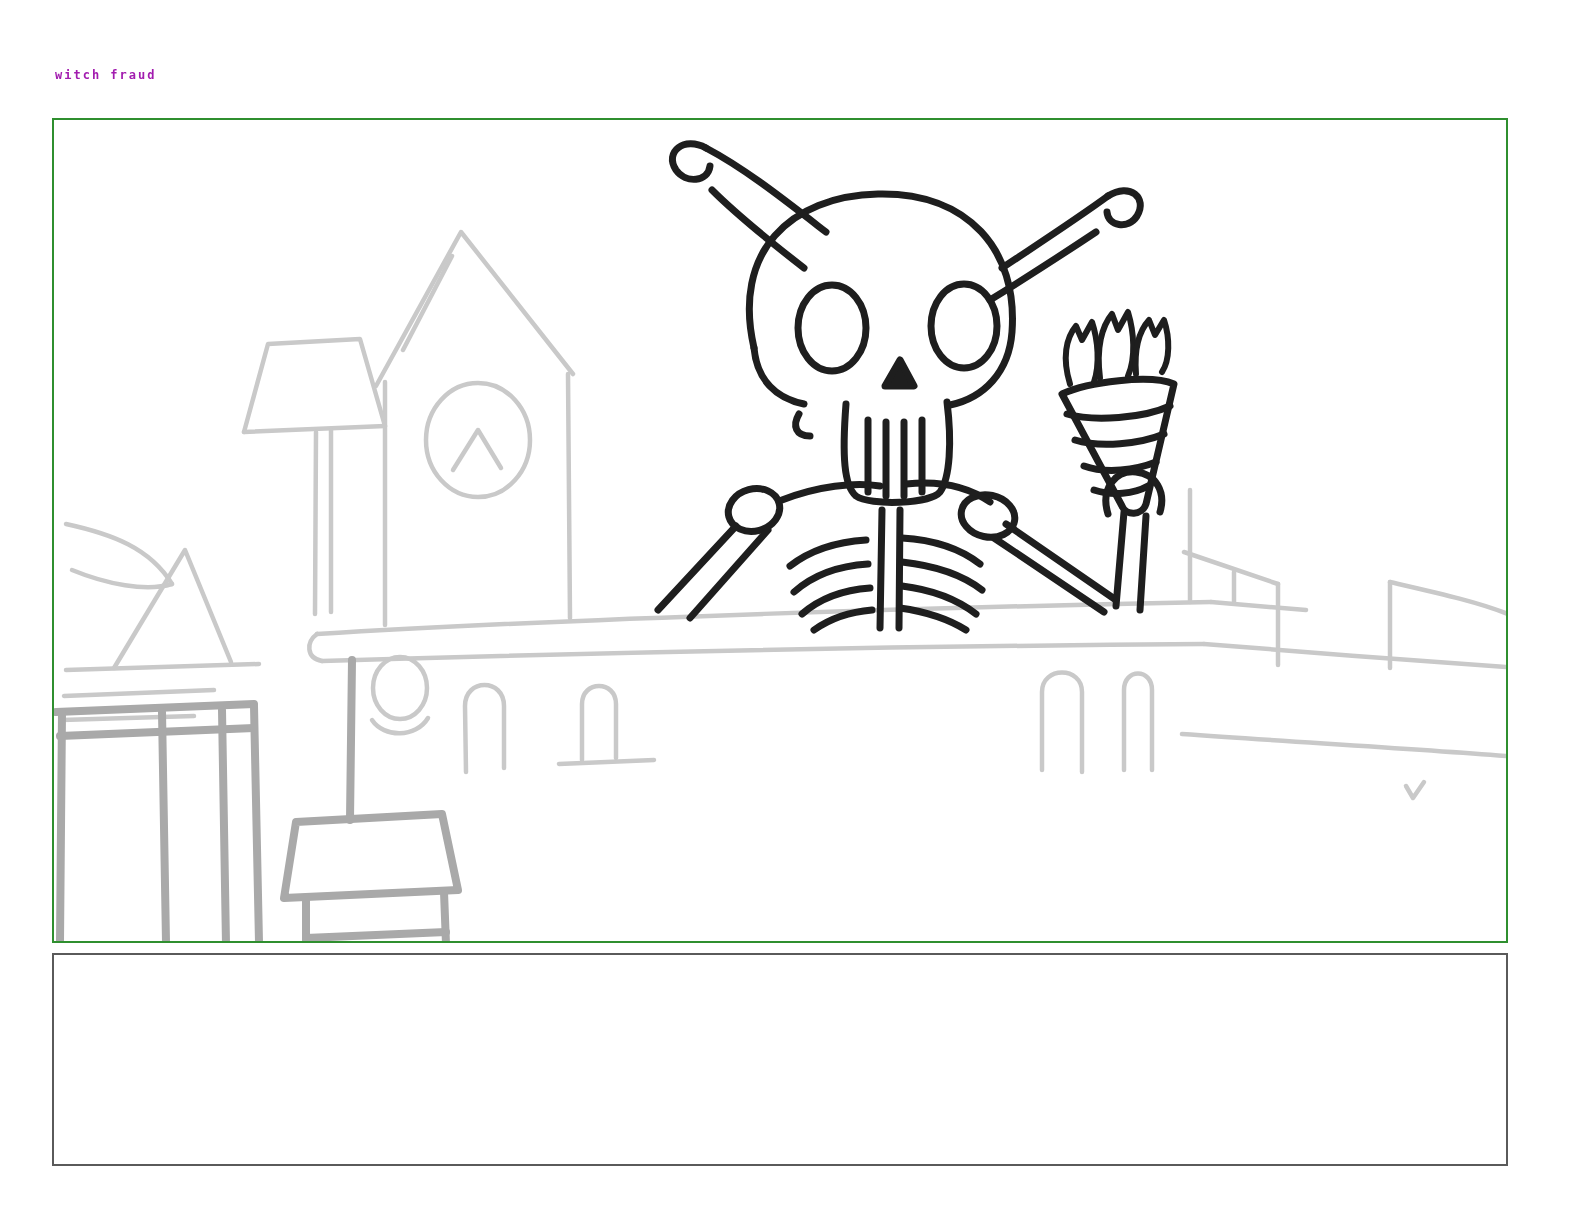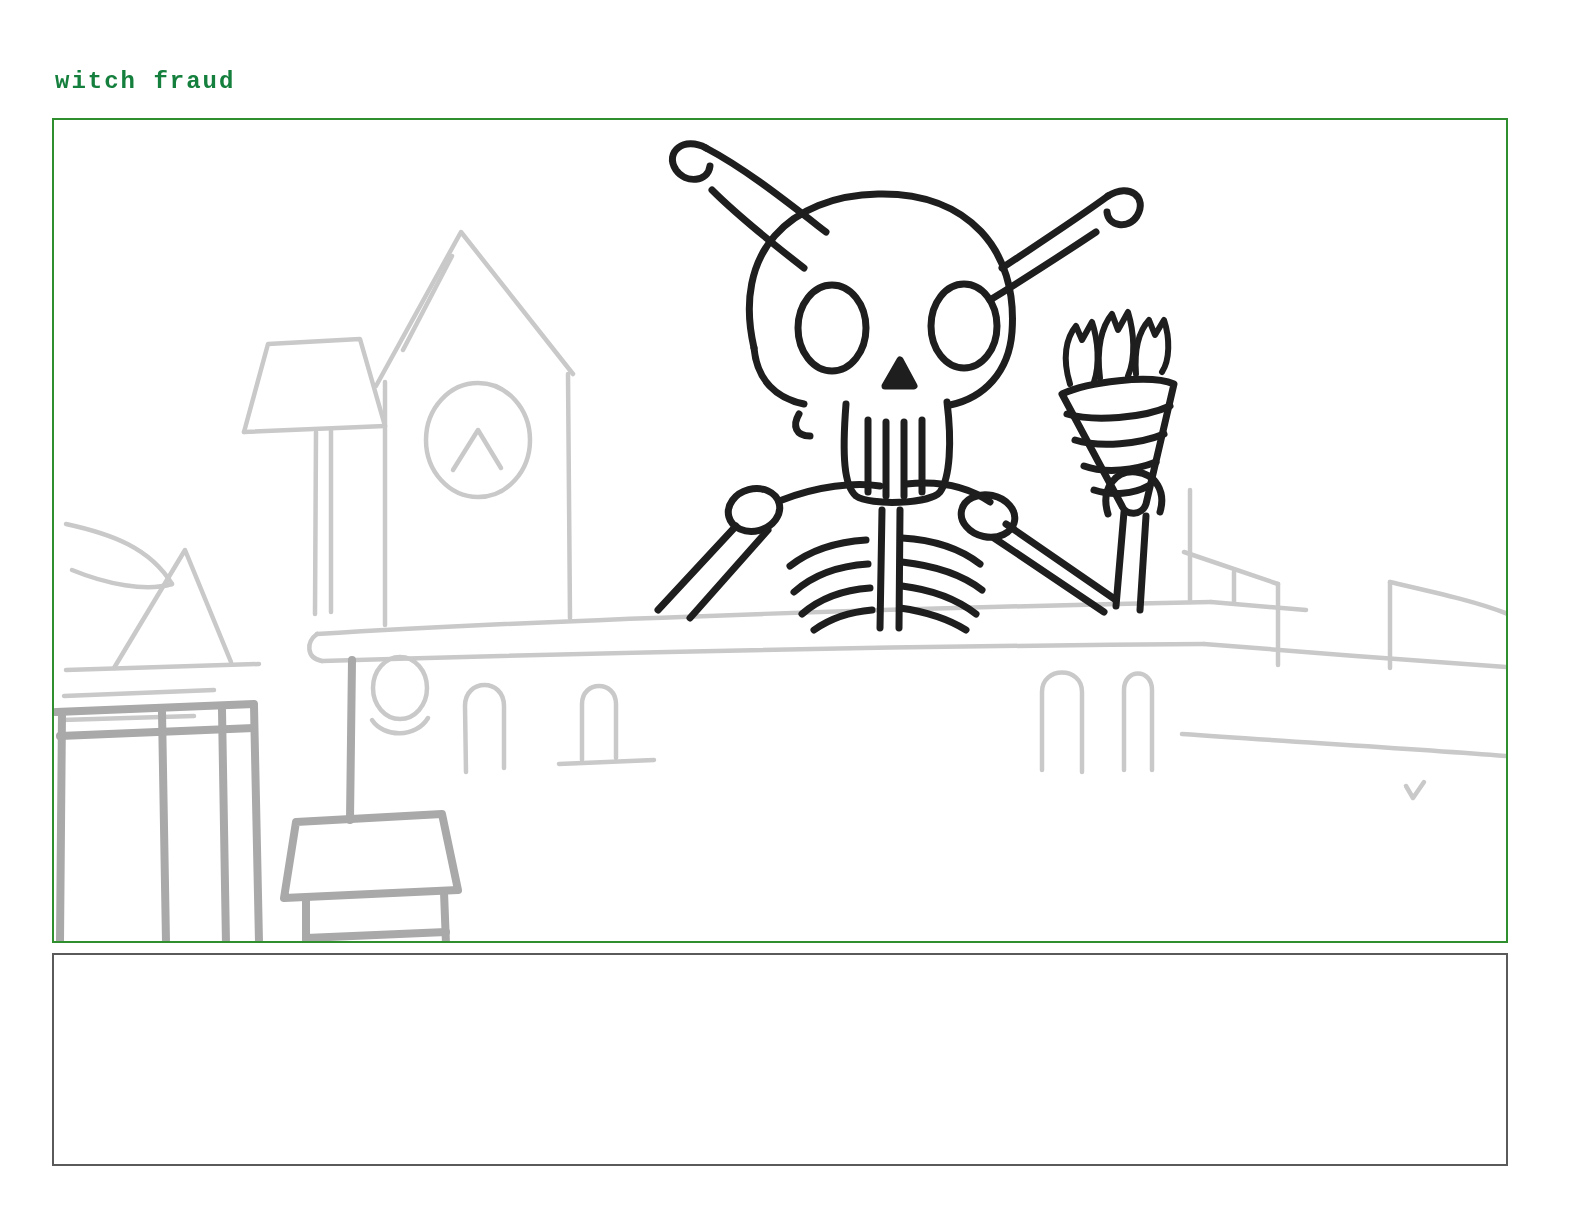--- a/index.html
+++ b/index.html
@@ -11,26 +11,25 @@
     width: 1582px;
     height: 1225px;
     position: relative;
     font-family: "DejaVu Sans Mono", "Liberation Mono", monospace;
     overflow: hidden;
   }
   .board-title {
     position: absolute;
     left: 55px;
     top: 68px;
-    font-size: 24px;
+    font-size: 12px;
     font-weight: bold;
     letter-spacing: 2px;
-    color: #15803d;
+    color: #a21caf;
     white-space: pre;
-    font-family: Liberation Mono, monospace;
   }
   .frame {
     position: absolute;
     left: 52px;
     top: 118px;
     width: 1452px;
     height: 821px;
     border: 2px solid #2f8f2f;
     background: #ffffff;
     overflow: hidden;

